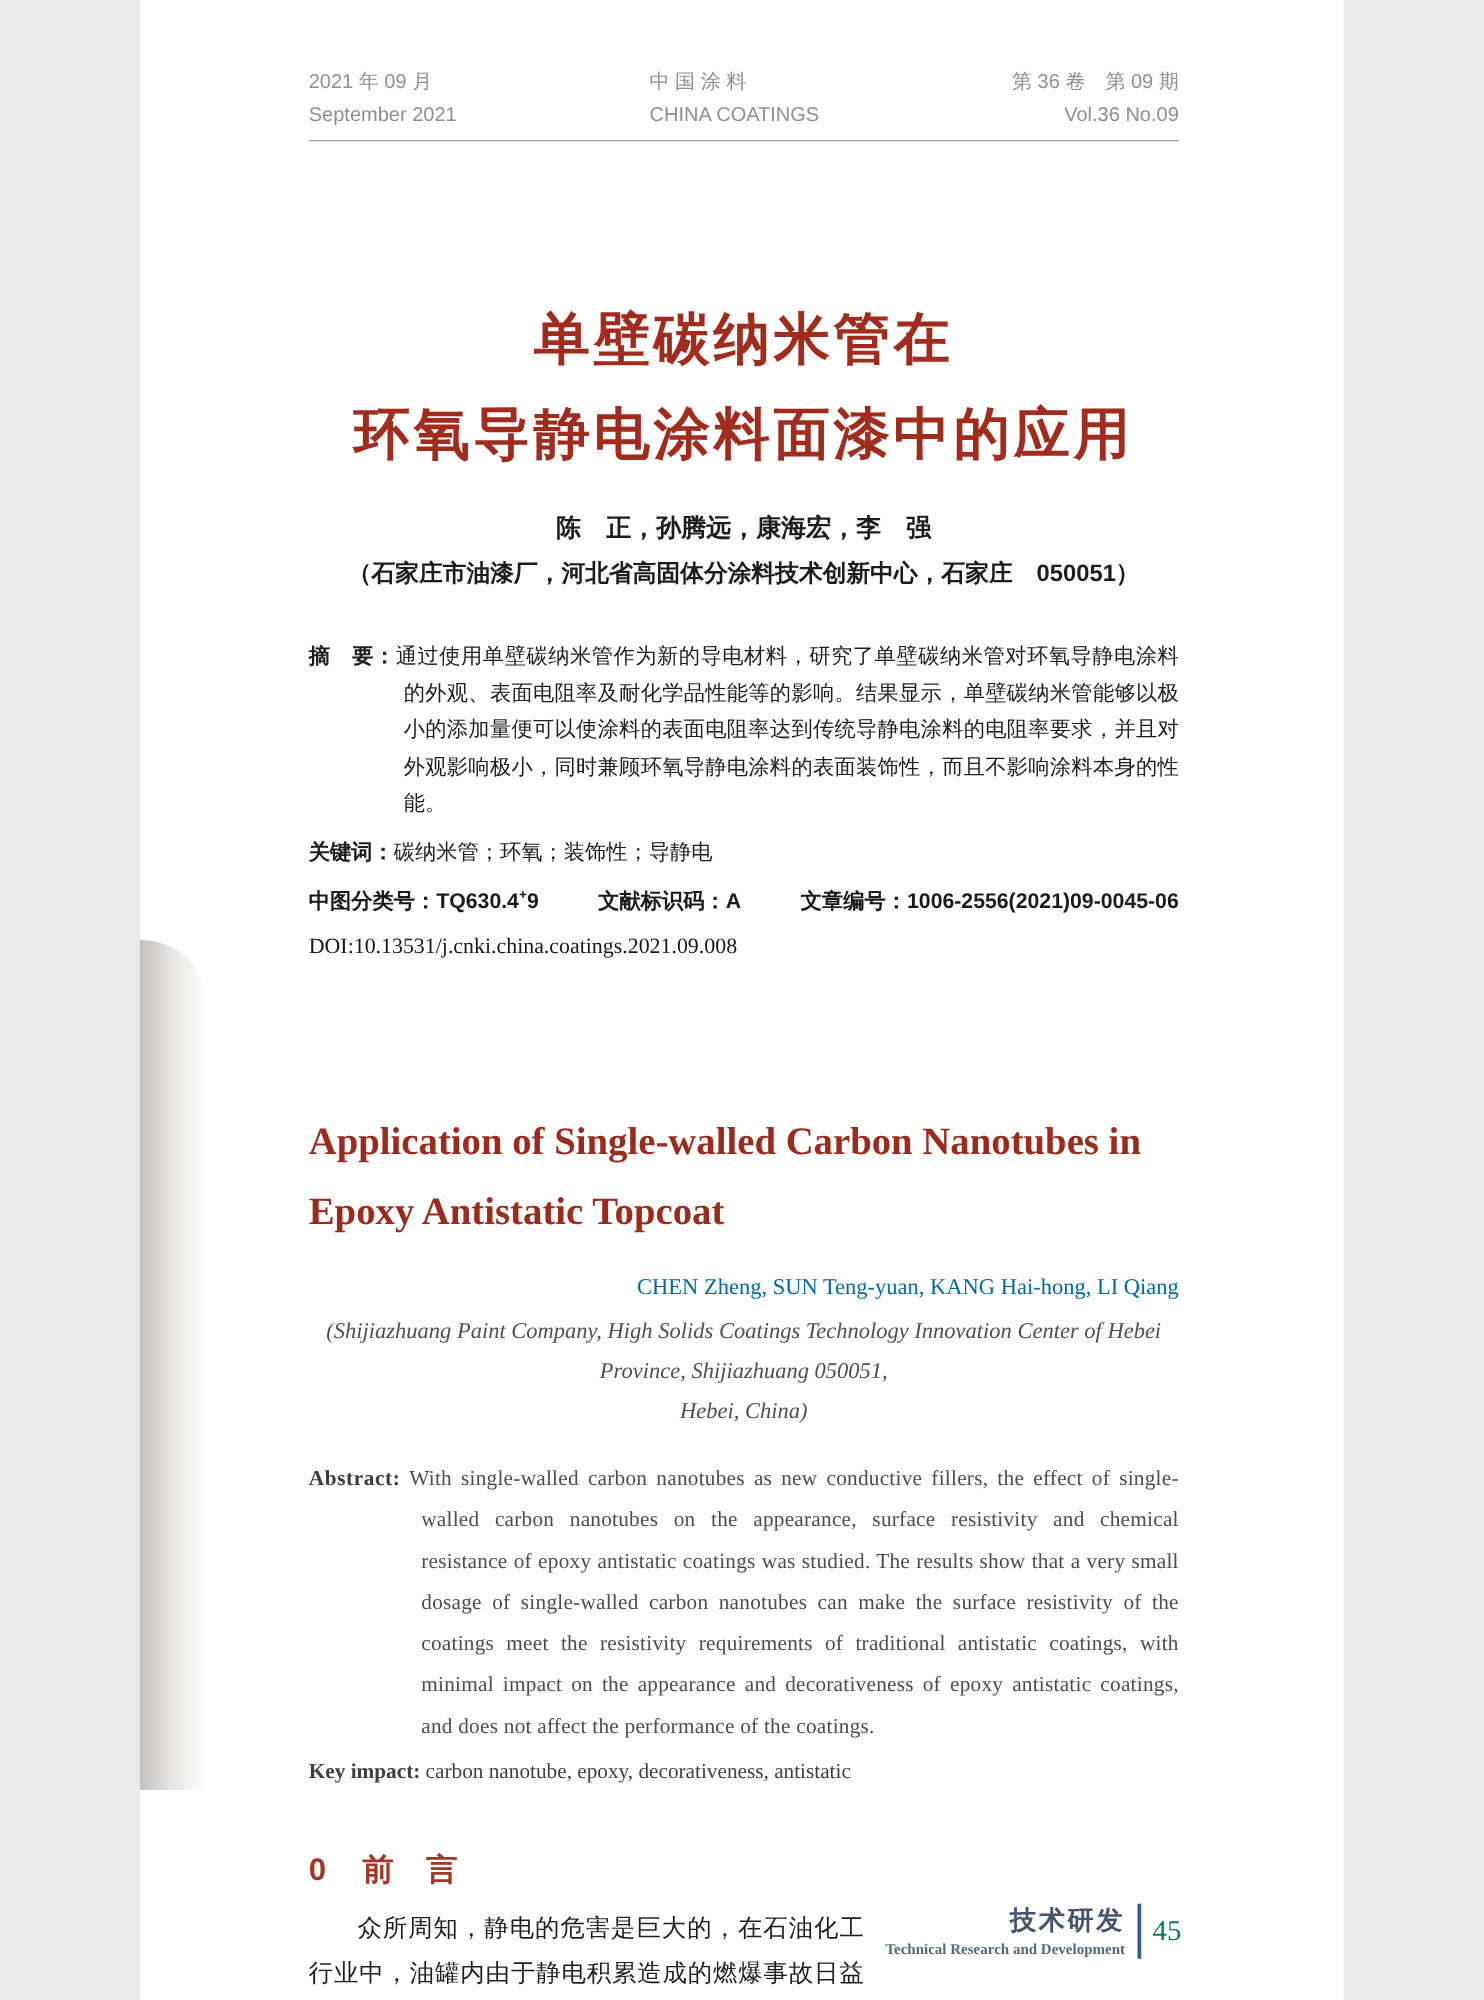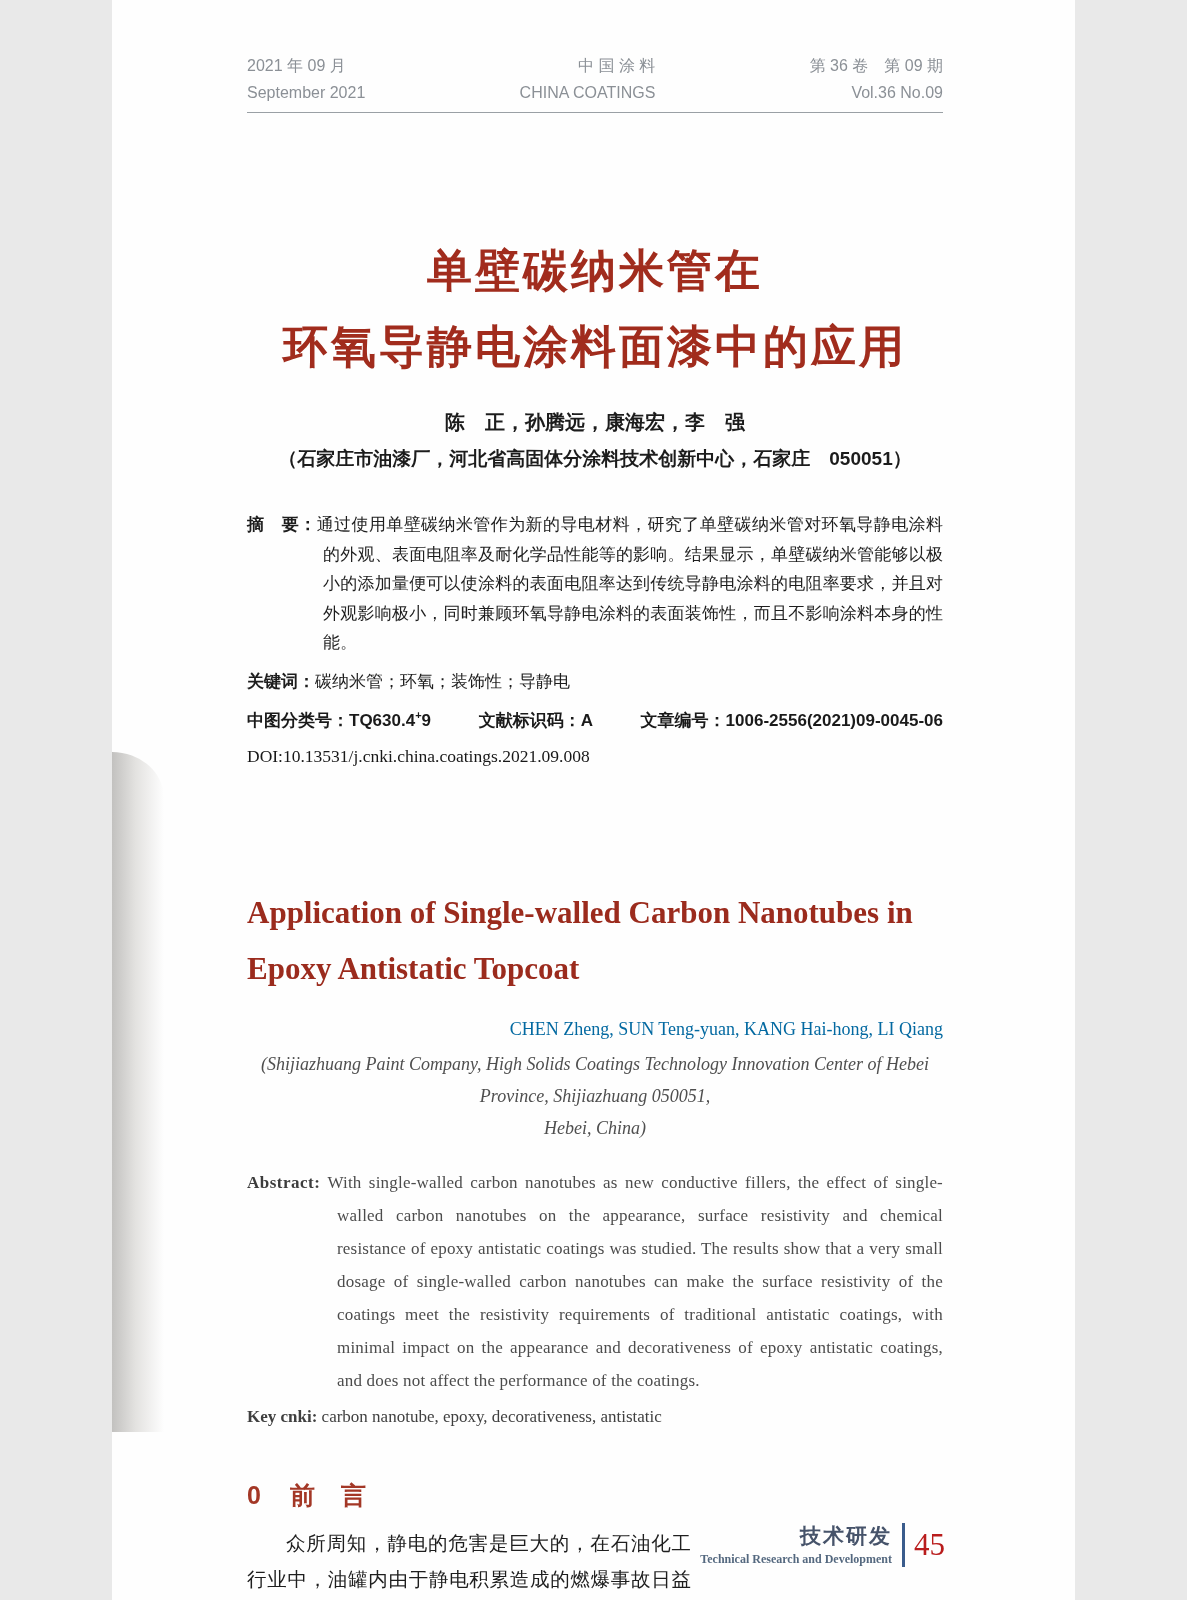--- a/index.html
+++ b/index.html
@@ -22,21 +22,21 @@
     border-top-right-radius:52px 46px;
   }
 
   
   .jheader {
     display:flex; justify-content:space-between; align-items:flex-end;
     padding-top:52px;
     color:#8b9096; font-size:16px; line-height:27px;
   }
   .jheader .hl { text-align:left; }
-  .jheader .hc { text-align:right; }
+  .jheader .hc { text-align:left; }
   .jheader .hr { text-align:right; }
   .header-rule { border:none; border-top:1.5px solid #9aa0a5; margin-top:6px; }
 
   
   .title-cn {
     margin-top:120px;
     text-align:center;
     color:#a12c1d;
     font-weight:bold;
     font-size:45px;
@@ -141,21 +141,21 @@
   .badge .cat-cn {
     font-size:21px; font-weight:bold; color:#46536a; letter-spacing:2px;
   }
   .badge .cat-en {
     font-family:"Liberation Serif", serif; font-weight:bold;
     font-size:12px; color:#54687f; margin-top:2px;
   }
   .badge .vbar { width:3px; height:44px; background:#3a5c8c; margin:0 9px 0 10px; }
   .badge .pno {
     font-family:"Liberation Serif", serif;
-    font-size:31px; color:#b91c1c;
+    font-size:23px; color:#0f766e;
   }
 </style>
 </head>
 <body>
 
 <div class="page">
 
   <div class="scan-shadow"></div>
 
   <div class="content">
@@ -202,21 +202,21 @@
     </div>
 
     <div class="authors-en">CHEN Zheng, SUN Teng-yuan, KANG Hai-hong, LI Qiang</div>
     <div class="affil-en">
       <div>(Shijiazhuang Paint Company, High Solids Coatings Technology Innovation Center of Hebei Province, Shijiazhuang 050051,</div>
       <div>Hebei, China)</div>
     </div>
 
     <p class="abstract-en"><span class="lbl">Abstract:</span> <span>With single-walled carbon nanotubes as new conductive fillers, the effect of single-walled carbon nanotubes on the appearance, surface resistivity and chemical resistance of epoxy antistatic coatings was studied. The results show that a very small dosage of single-walled carbon nanotubes can make the surface resistivity of the coatings meet the resistivity requirements of traditional antistatic coatings, with minimal impact on the appearance and decorativeness of epoxy antistatic coatings, and does not affect the performance of the coatings.</span></p>
 
-    <p class="keywords-en"><span class="lbl">Key cnki:</span> <span>carbon nanotube, epoxy, decorativeness, antistatic</span></p>
+    <p class="keywords-en"><span class="lbl">Key impact:</span> <span>carbon nanotube, epoxy, decorativeness, antistatic</span></p>
 
     <div class="intro">
       <div class="colL">
         <div class="sec-head"><span class="num">0</span><span class="ttl">前言</span></div>
         <p class="body-p indent">众所周知，静电的危害是巨大的，在石油化工行业中，油罐内由于静电积累造成的燃爆事故日益增多；电子工业中，静电放电能够引起电子设备的故障或误动作，造成电磁干扰，甚至会造成电磁污染；在地坪行业中，地坪由于经常受到摩擦，很容易积累大量</p>
       </div>
     </div>
 
     <hr class="foot-rule">
 

